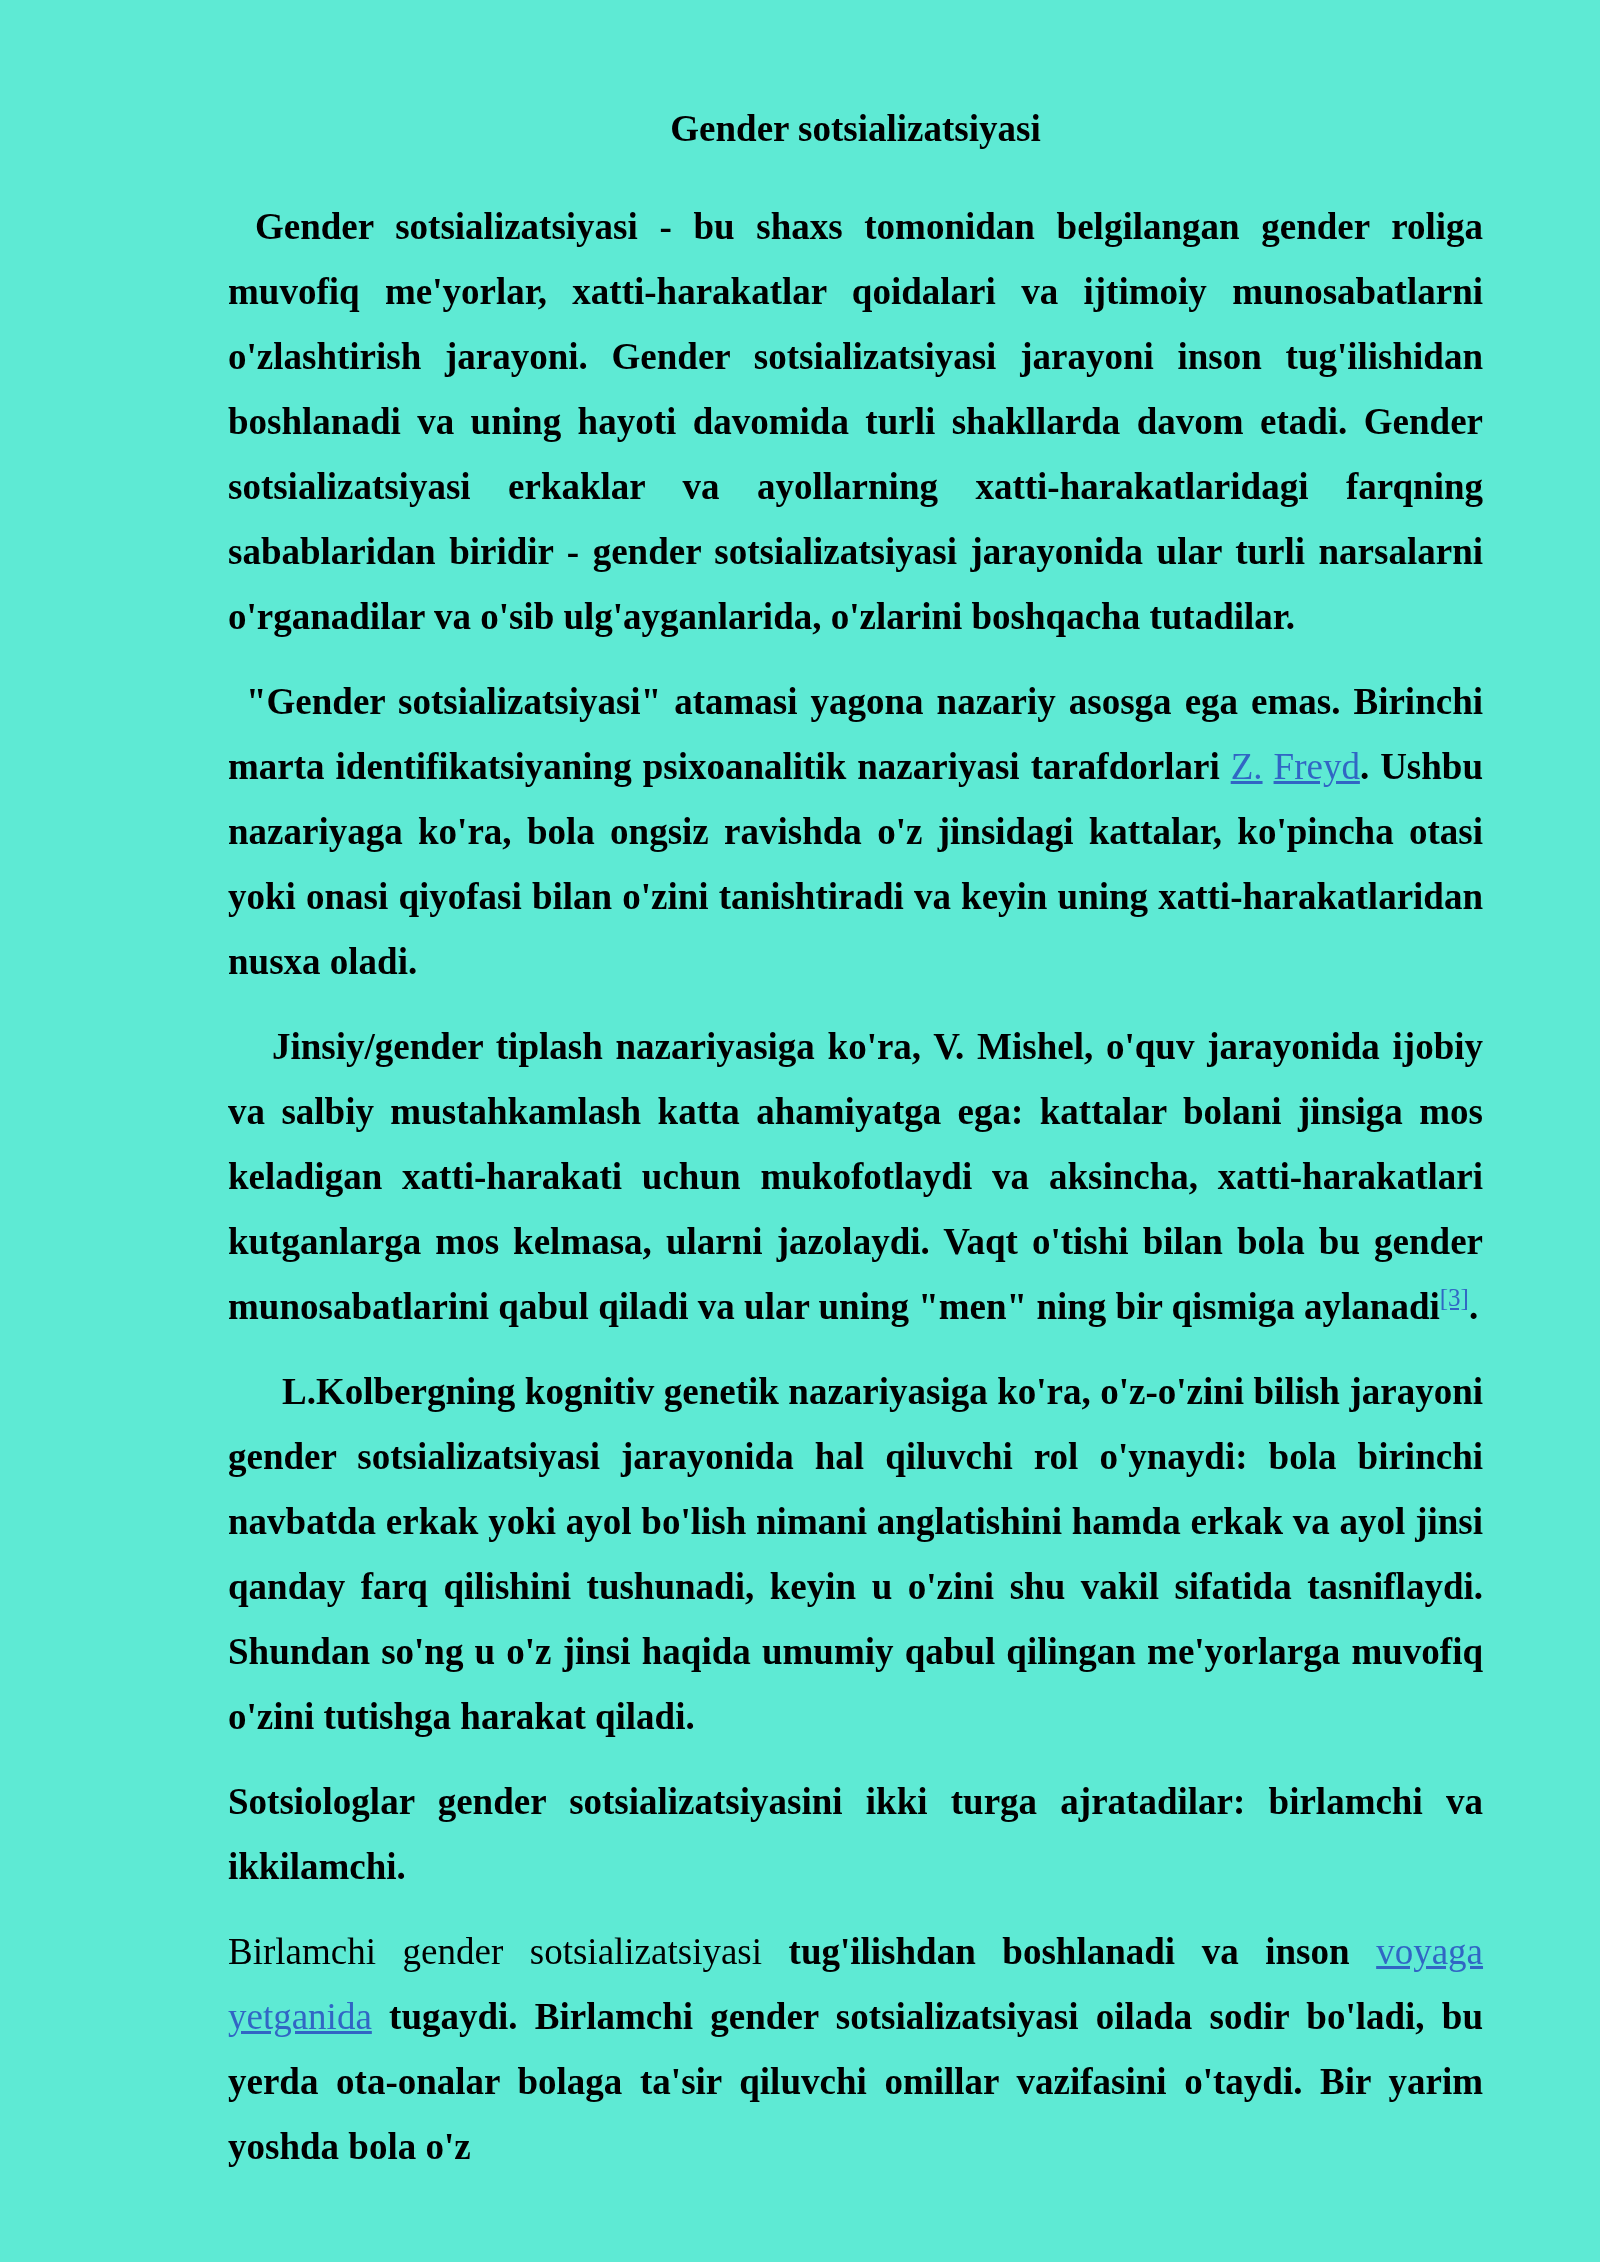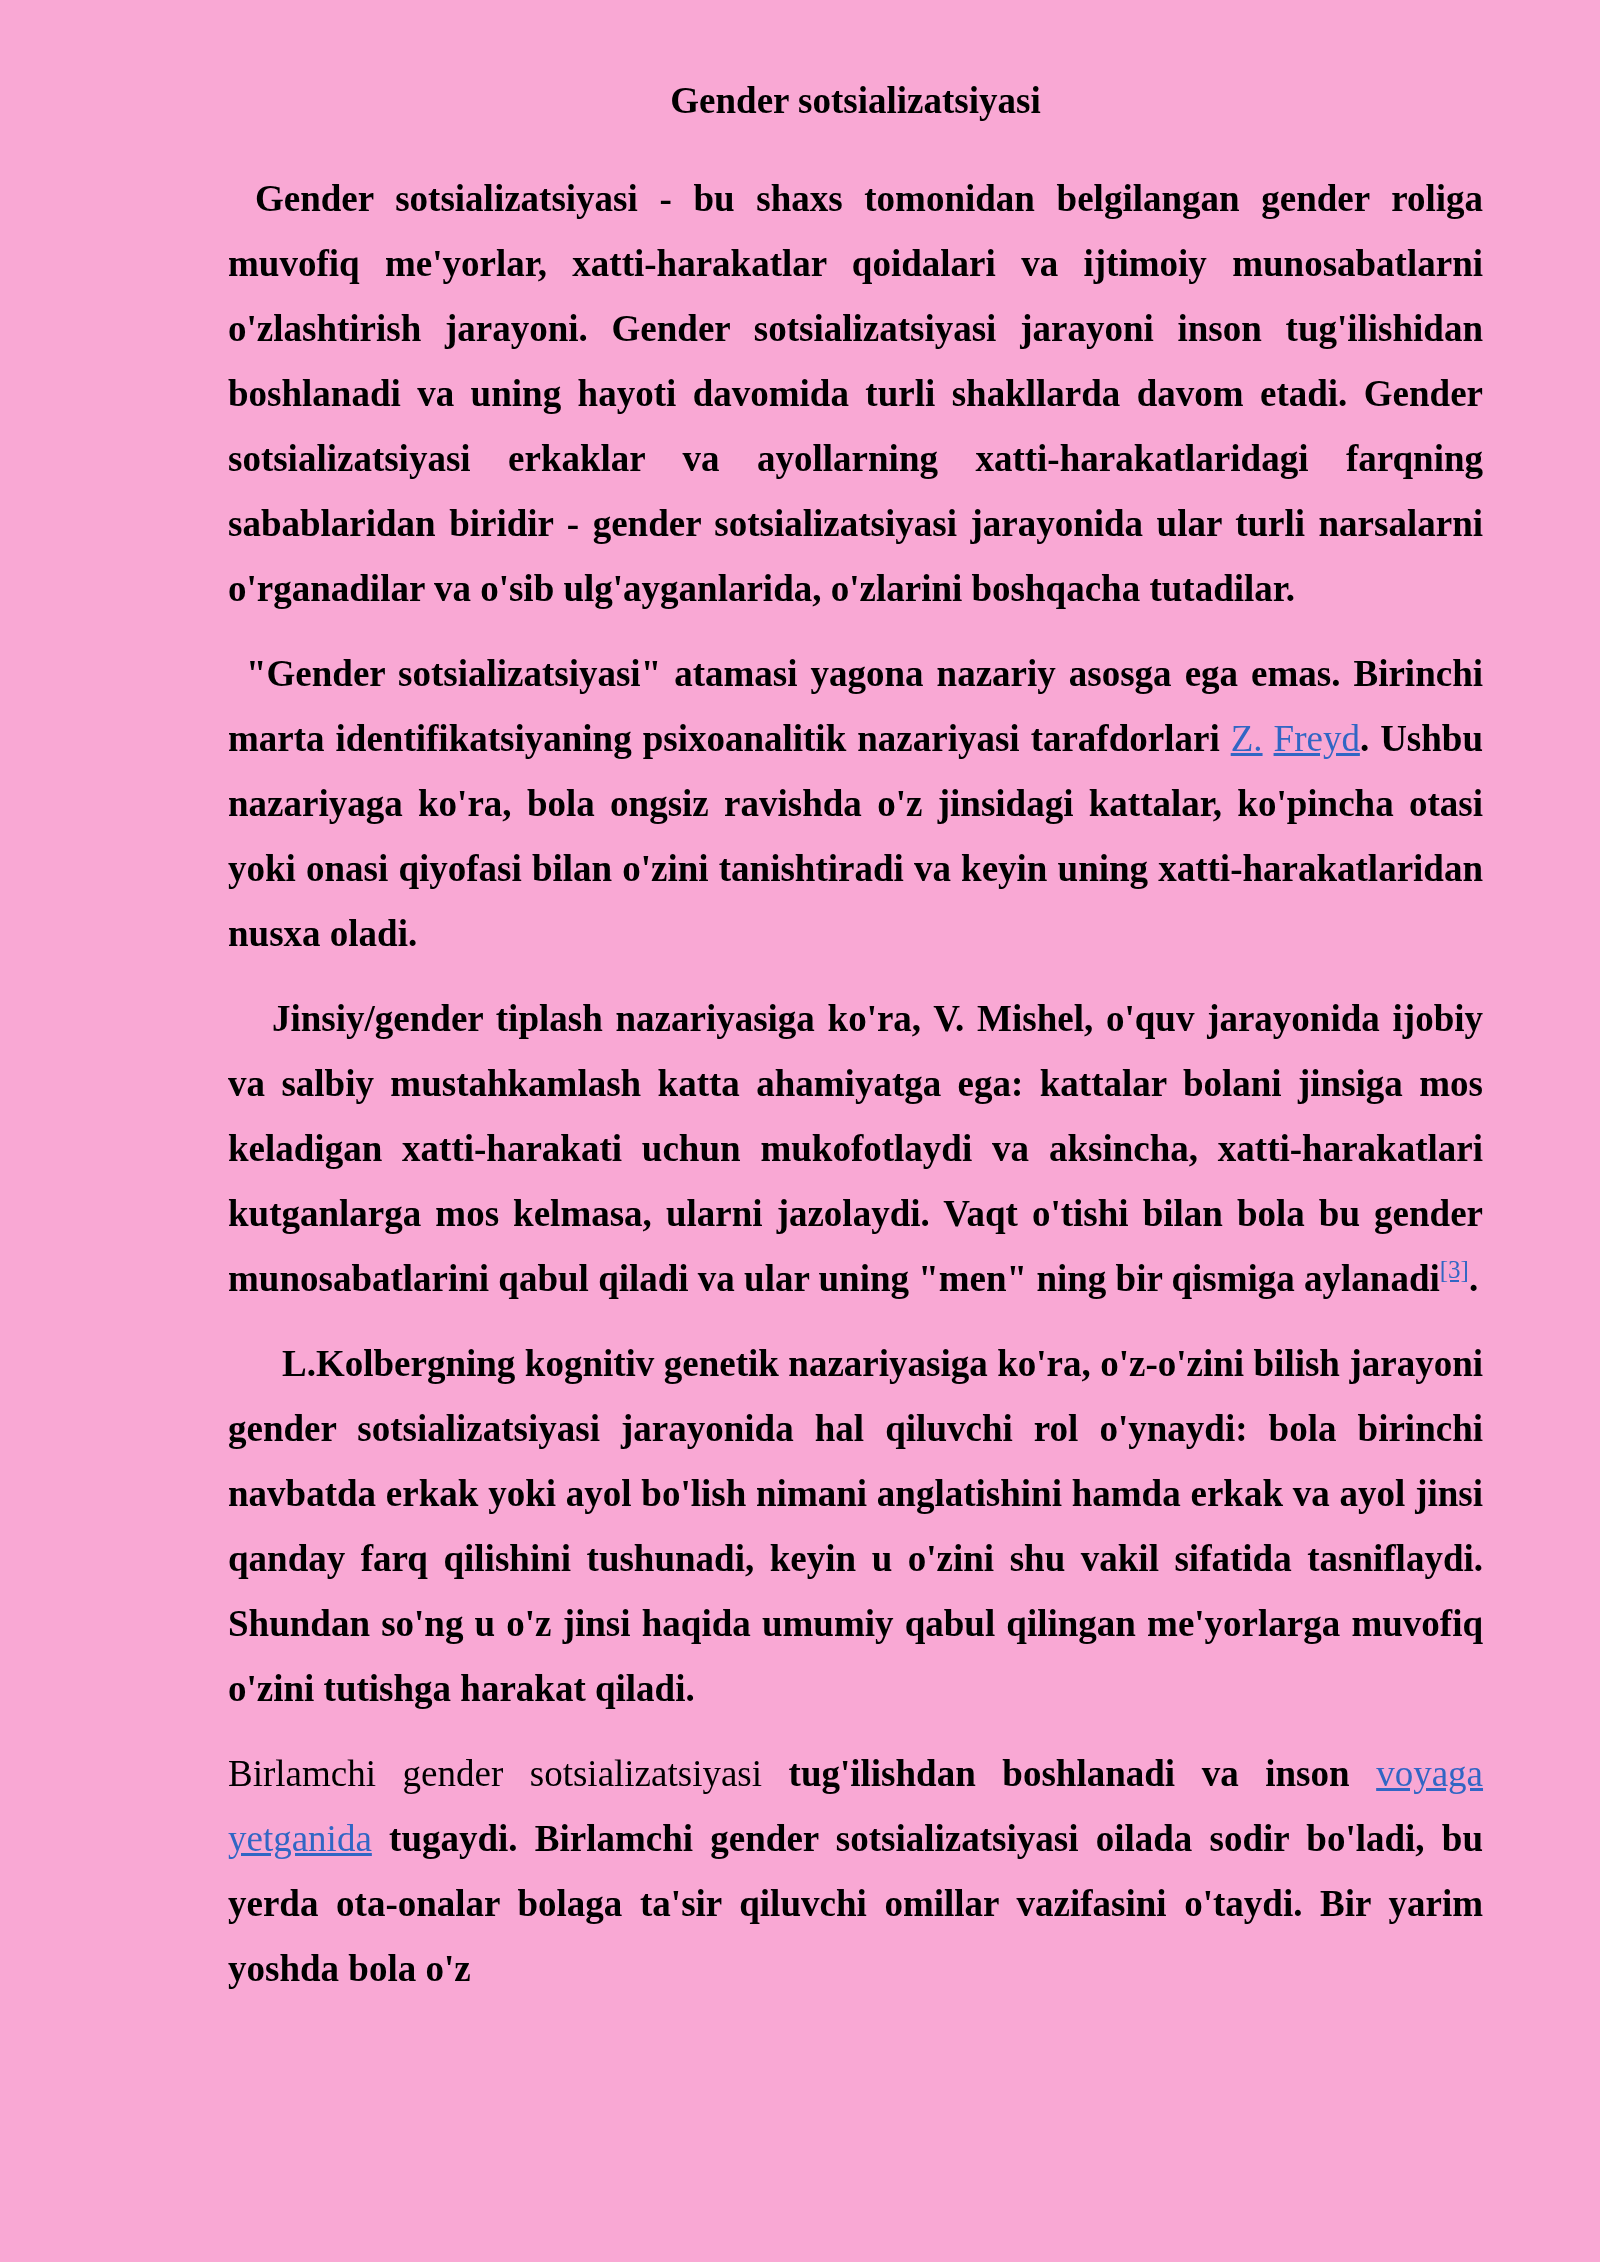--- a/index.html
+++ b/index.html
@@ -4,23 +4,23 @@
 <style>
   html, body {
     margin: 0;
     padding: 0;
     background: #ffffff;
   }
   .page {
     position: relative;
     width: 1600px;
     height: 2262px;
-    background: #f9a8d4;
+    background: #5eead4;
     box-sizing: border-box;
-    padding: 68px 117px 0 228px;
+    padding: 96px 117px 0 228px;
     font-family: "Liberation Serif", "DejaVu Serif", serif;
     color: #000000;
     overflow: hidden;
   }
   .doc-title {
     font-size: 37px;
     line-height: 65px;
     font-weight: bold;
     text-align: center;
     margin: 0 0 33px 0;
@@ -60,15 +60,16 @@
   <h1 class="doc-title">Gender sotsializatsiyasi</h1>
 
   <p class="para ind-a"><span class="seg-bold">Gender sotsializatsiyasi</span><span class="seg-normal"> - bu shaxs tomonidan belgilangan gender roliga muvofiq me'yorlar, xatti-harakatlar qoidalari va ijtimoiy munosabatlarni o'zlashtirish jarayoni. Gender sotsializatsiyasi jarayoni inson tug'ilishidan boshlanadi va uning hayoti davomida turli shakllarda davom etadi. Gender sotsializatsiyasi erkaklar va ayollarning xatti-harakatlaridagi farqning sabablaridan biridir - gender sotsializatsiyasi jarayonida ular turli narsalarni o'rganadilar va o'sib ulg'ayganlarida, o'zlarini boshqacha tutadilar.</span></p>
 
   <p class="para ind-b"><span class="seg-normal">"Gender sotsializatsiyasi" atamasi yagona nazariy asosga ega emas. Birinchi marta identifikatsiyaning psixoanalitik nazariyasi tarafdorlari </span><a href="#" class="seg-link">Z.</a><span class="seg-normal"> </span><a href="#" class="seg-link">Freyd</a><span class="seg-normal">. Ushbu nazariyaga ko'ra, bola ongsiz ravishda o'z jinsidagi kattalar, ko'pincha otasi yoki onasi qiyofasi bilan o'zini tanishtiradi va keyin uning xatti-harakatlaridan nusxa oladi.</span></p>
 
   <p class="para ind-c"><span class="seg-normal">Jinsiy/gender tiplash nazariyasiga ko'ra, V. Mishel, o'quv jarayonida ijobiy va salbiy mustahkamlash katta ahamiyatga ega: kattalar bolani jinsiga mos keladigan xatti-harakati uchun mukofotlaydi va aksincha, xatti-harakatlari kutganlarga mos kelmasa, ularni jazolaydi. Vaqt o'tishi bilan bola bu gender munosabatlarini qabul qiladi va ular uning "men" ning bir qismiga aylanadi</span><a href="#" class="seg-suplink">[3]</a><span class="seg-normal">.</span></p>
 
   <p class="para ind-d"><span class="seg-normal">L.Kolbergning kognitiv genetik nazariyasiga ko'ra, o'z-o'zini bilish jarayoni gender sotsializatsiyasi jarayonida hal qiluvchi rol o'ynaydi: bola birinchi navbatda erkak yoki ayol bo'lish nimani anglatishini hamda erkak va ayol jinsi qanday farq qilishini tushunadi, keyin u o'zini shu vakil sifatida tasniflaydi. Shundan so'ng u o'z jinsi haqida umumiy qabul qilingan me'yorlarga muvofiq o'zini tutishga harakat qiladi.</span></p>
 
+  <p class="para ind-0"><span class="seg-normal">Sotsiologlar gender sotsializatsiyasini ikki turga ajratadilar: birlamchi va ikkilamchi.</span></p>
 
   <p class="para ind-0"><span class="seg-italic">Birlamchi gender sotsializatsiyasi</span><span class="seg-normal"> tug'ilishdan boshlanadi va inson </span><a href="#" class="seg-link">voyaga yetganida</a><span class="seg-normal"> tugaydi. Birlamchi gender sotsializatsiyasi oilada sodir bo'ladi, bu yerda ota-onalar bolaga ta'sir qiluvchi omillar vazifasini o'taydi. Bir yarim yoshda bola o'z</span></p>
 </div>
 
 </body></html>

